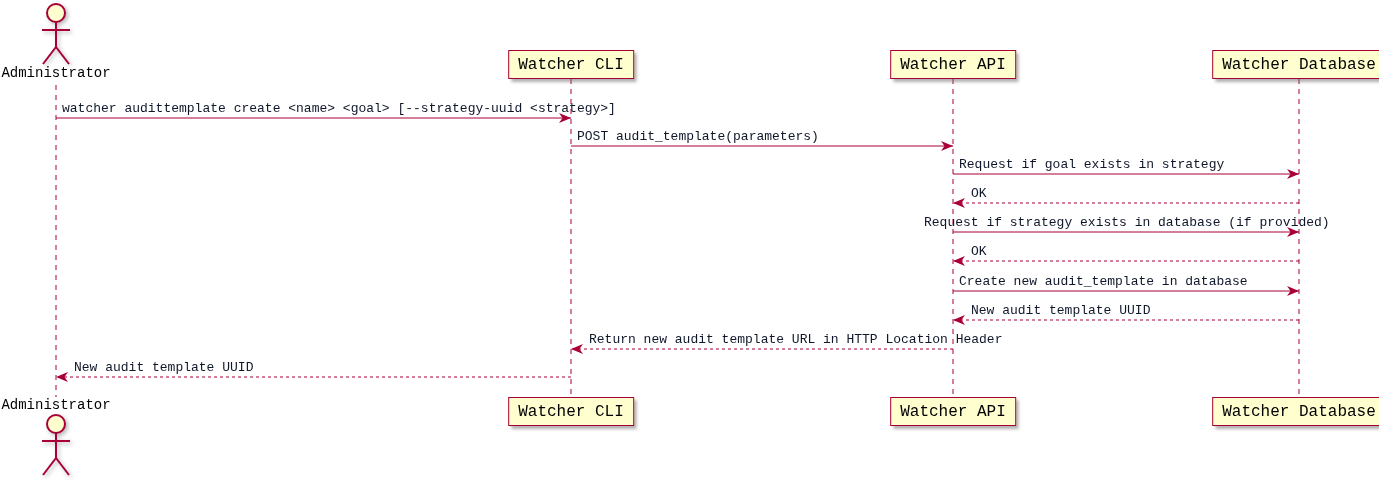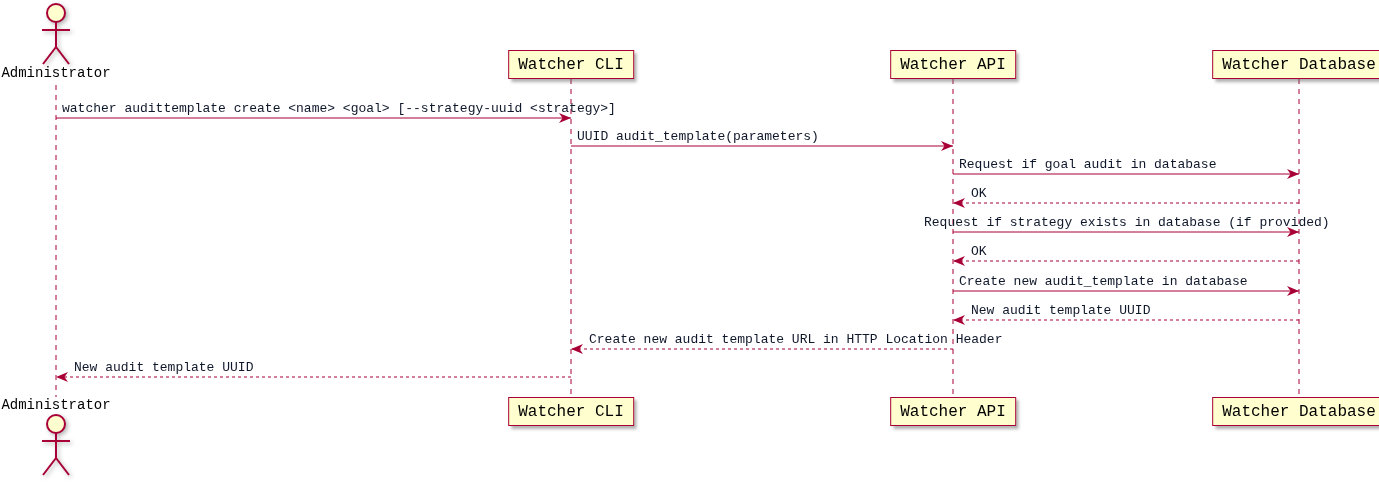--- a/index.html
+++ b/index.html
@@ -76,23 +76,23 @@
   <div id="html-layer">
       <div class="actor-label" style="left: 56px; top: 65px;">Administrator</div>
       <div class="actor-label" style="left: 56px; top: 397px;">Administrator</div>
       <div class="pbox" style="left: 571px; top: 50px;">Watcher CLI</div>
       <div class="pbox" style="left: 571px; top: 397px;">Watcher CLI</div>
       <div class="pbox" style="left: 953px; top: 50px;">Watcher API</div>
       <div class="pbox" style="left: 953px; top: 397px;">Watcher API</div>
       <div class="pbox" style="left: 1299px; top: 50px;">Watcher Database</div>
       <div class="pbox" style="left: 1299px; top: 397px;">Watcher Database</div>
       <div class="msg-label" style="left: 62px; top: 101px;">watcher audittemplate create &lt;name&gt; &lt;goal&gt; [--strategy-uuid &lt;strategy&gt;]</div>
-      <div class="msg-label" style="left: 577px; top: 129px;">UUID audit_template(parameters)</div>
-      <div class="msg-label" style="left: 959px; top: 157px;">Request if goal audit in database</div>
+      <div class="msg-label" style="left: 577px; top: 129px;">POST audit_template(parameters)</div>
+      <div class="msg-label" style="left: 959px; top: 157px;">Request if goal exists in strategy</div>
       <div class="msg-label" style="left: 971px; top: 186px;">OK</div>
       <div class="msg-label" style="left: 924px; top: 215px;">Request if strategy exists in database (if provided)</div>
       <div class="msg-label" style="left: 971px; top: 244px;">OK</div>
       <div class="msg-label" style="left: 959px; top: 274px;">Create new audit_template in database</div>
       <div class="msg-label" style="left: 971px; top: 303px;">New audit template UUID</div>
-      <div class="msg-label" style="left: 589px; top: 332px;">Create new audit template URL in HTTP Location Header</div>
+      <div class="msg-label" style="left: 589px; top: 332px;">Return new audit template URL in HTTP Location Header</div>
       <div class="msg-label" style="left: 74px; top: 360px;">New audit template UUID</div>
     </div>
 </div>
 
 </body></html>

